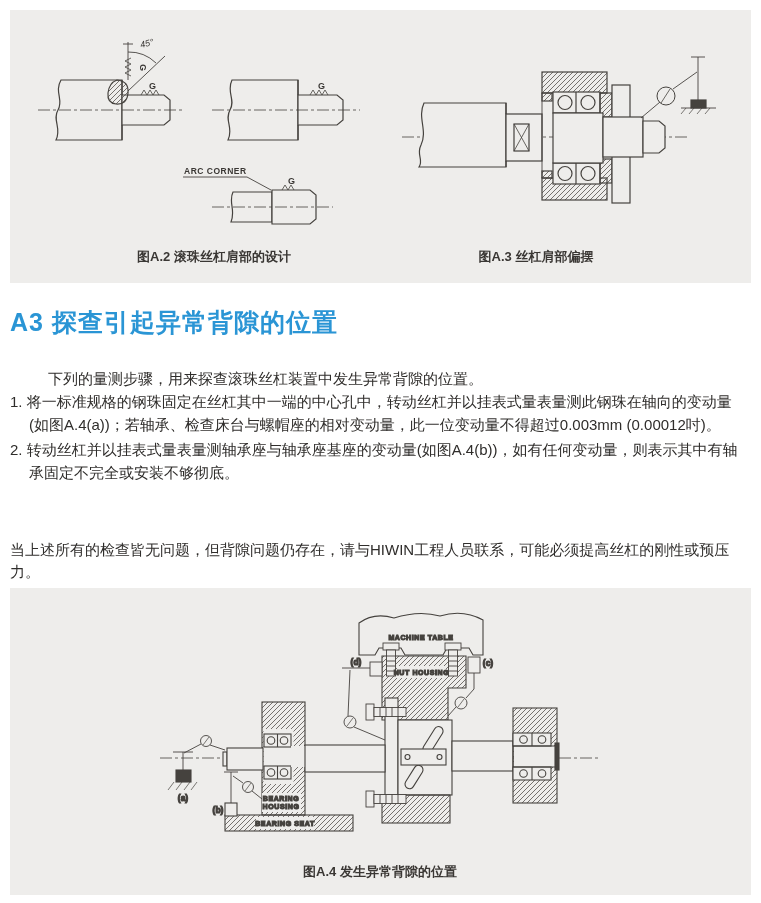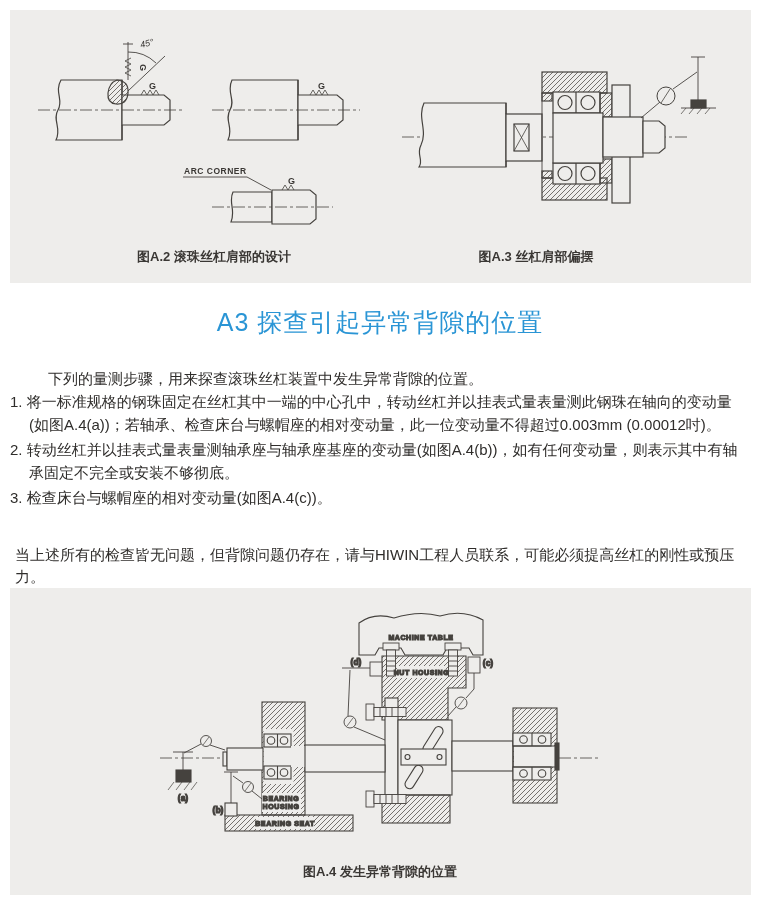--- a/index.html
+++ b/index.html
@@ -7,21 +7,21 @@
     width:761px;height:903px;position:relative;background:#ffffff;
     font-family:"Liberation Sans","DejaVu Sans",sans-serif;
     color:#2f2d2b;overflow:hidden;
   }
   .panel{position:absolute;left:10px;width:741px;background:#eeedeb;}
   .panel-top{top:10px;height:273px;}
   .panel-bottom{top:588px;height:307px;}
   .panel svg{position:absolute;left:0;top:0;width:100%;height:100%;}
   .heading{
     position:absolute;left:10px;top:306px;width:740px;
-    font-size:25px;font-weight:400;letter-spacing:1px;color:#2a95d5;text-align:center;
+    font-size:25px;font-weight:700;letter-spacing:1px;color:#2a95d5;
   }
   .intro{
     position:absolute;left:10px;top:360px;width:735px;
     font-size:15px;line-height:22px;text-indent:30px;
   }
   .list{position:absolute;left:10px;top:391px;width:740px;font-size:15px;line-height:22.5px;}
   .list-item{padding-left:19px;text-indent:-19px;margin-bottom:3px;}
   .closing{
     position:absolute;left:10px;top:539px;width:745px;
     font-size:15px;line-height:22px;
@@ -127,24 +127,23 @@
   </svg>
 </div>
 
 <h1 class="heading" style="margin:0">A3 探查引起异常背隙的位置</h1>
 
 <p class="intro" style="margin:8px">下列的量测步骤，用来探查滚珠丝杠装置中发生异常背隙的位置。</p>
 
 <div class="list">
   <div class="list-item"><span>1.</span> <span>将一标准规格的钢珠固定在丝杠其中一端的中心孔中，转动丝杠并以挂表式量表量测此钢珠在轴向的变动量(如图A.4(a))；若轴承、检查床台与螺帽座的相对变动量，此一位变动量不得超过0.003mm (0.00012吋)。</span></div>
   <div class="list-item"><span>2.</span> <span>转动丝杠并以挂表式量表量测轴承座与轴承座基座的变动量(如图A.4(b))，如有任何变动量，则表示其中有轴承固定不完全或安装不够彻底。</span></div>
-  <div class="list-item"><span>3.</span> <span>检查床台与螺帽座的相对变动量(如图A.4(c))。</span></div>
 </div>
 
-<p class="closing" style="margin:5px">当上述所有的检查皆无问题，但背隙问题仍存在，请与HIWIN工程人员联系，可能必须提高丝杠的刚性或预压力。</p>
+<p class="closing" style="margin:0">当上述所有的检查皆无问题，但背隙问题仍存在，请与HIWIN工程人员联系，可能必须提高丝杠的刚性或预压力。</p>
 
 <div class="panel panel-bottom">
   <svg viewBox="10 588 741 307">
     <defs>
       <pattern id="hatchB" patternUnits="userSpaceOnUse" width="5" height="5">
         <path d="M0,5 L5,0" stroke="#55524e" stroke-width="0.8"></path>
       </pattern>
     </defs>
     <g fill="none" stroke="#45423e" stroke-width="1.1">
 

